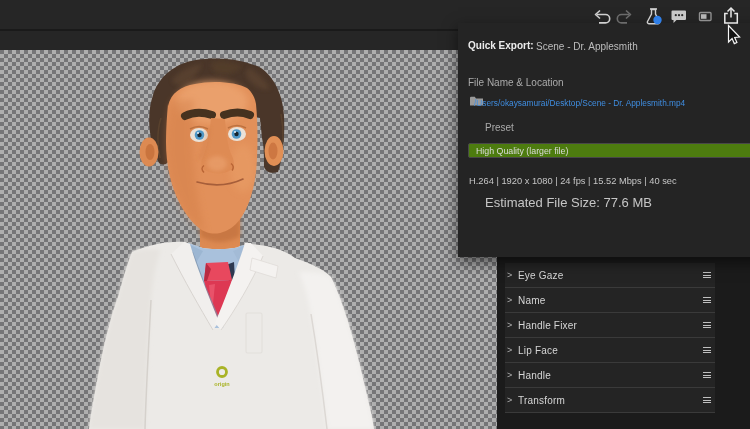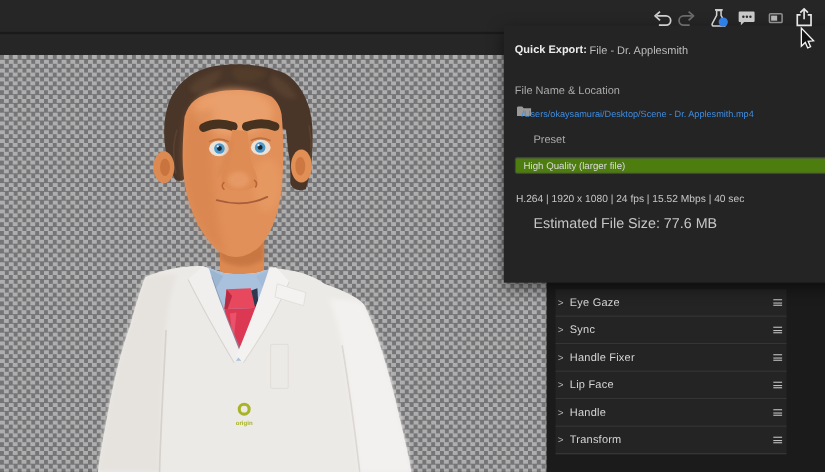--- a/index.html
+++ b/index.html
@@ -133,21 +133,21 @@
           <span class="chev">˃</span>
           <span class="lbl">Eye Gaze</span>
           <span class="ham">
             <i></i>
             <i></i>
             <i></i>
           </span>
         </div>
       <div class="row">
           <span class="chev">˃</span>
-          <span class="lbl">Sync</span>
+          <span class="lbl">Name</span>
           <span class="ham">
             <i></i>
             <i></i>
             <i></i>
           </span>
         </div>
       <div class="row">
           <span class="chev">˃</span>
           <span class="lbl">Handle Fixer</span>
           <span class="ham">
@@ -185,21 +185,21 @@
         </div>
     </div>
     <div class="blk" style="left:243px;top:33px;width:7px;height:17px;"></div>
     <div class="blk" style="left:243px;top:59px;width:7px;height:17px;"></div>
     <div class="blk" style="left:243px;top:97px;width:7px;height:17px;"></div>
     <div class="blk" style="left:243px;top:164px;width:7px;height:20px;"></div>
     <div class="blk" style="left:243px;top:193px;width:7px;height:21px;background:#4e4e4e;"></div>
   </div>
   <div id="popup">
     <span class="title">Quick Export:</span>
-      <span class="titlev">File - Dr. Applesmith</span>
+      <span class="titlev">Scene - Dr. Applesmith</span>
     <span class="lab1">File Name &amp; Location</span>
     <svg style="position:absolute;left:12px;top:72.5px;" width="13" height="10" viewBox="0 0 13 10">
       <path d="M0,1.5 L0,9.5 L13,9.5 L13,2.5 L6,2.5 L4.8,0.8 L0.8,0.8 Z" fill="#9a9a9a"></path>
     </svg>
     <span class="link">/Users/okaysamurai/Desktop/Scene - Dr. Applesmith.mp4</span>
     <span class="lab2">Preset</span>
     <div id="select">
         <span class="sv">High Quality (larger file)</span>
         <svg style="position:absolute;right:6px;top:4px;" width="8" height="6" viewBox="0 0 8 6">
           <path d="M1,1 L4,4.5 L7,1" stroke="#cccccc" stroke-width="1.3" fill="none"></path>

